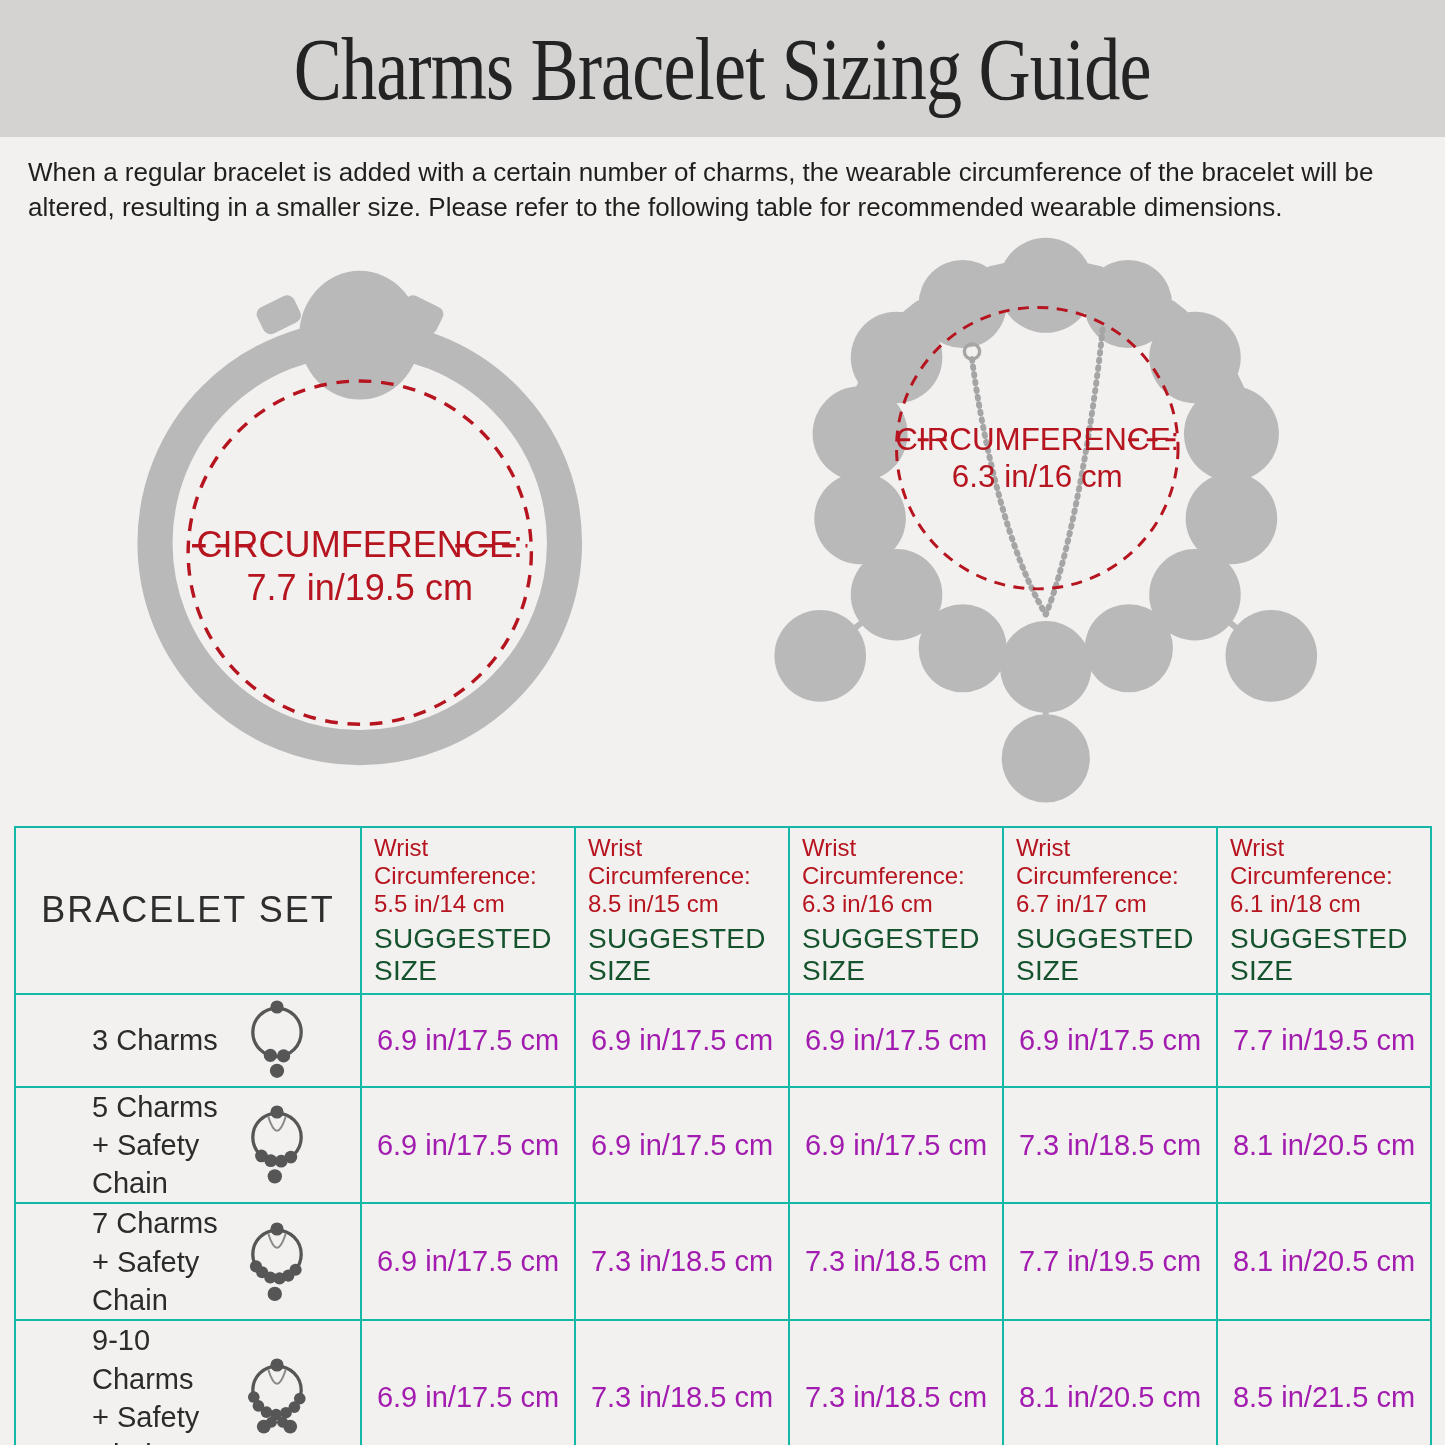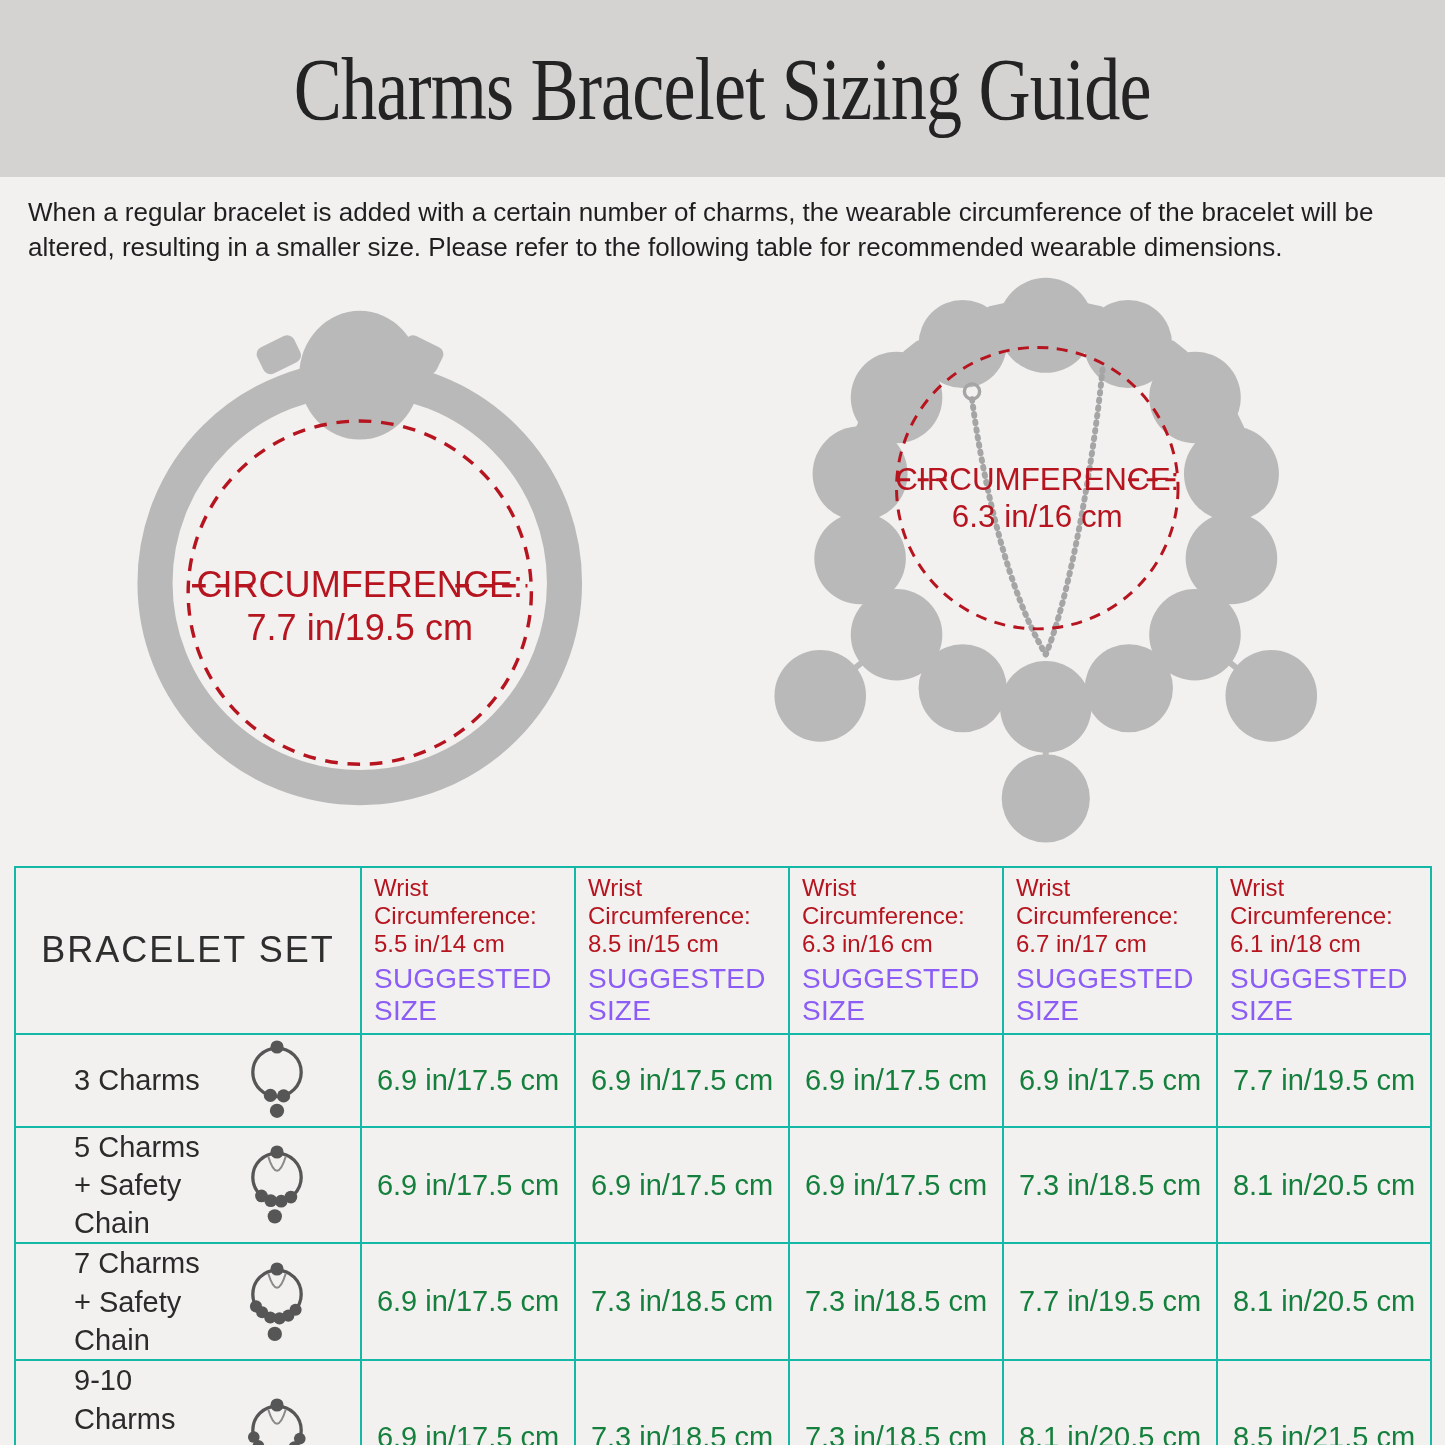--- a/index.html
+++ b/index.html
@@ -4,21 +4,21 @@
 <style>
   html,body{margin:0;padding:0;}
   body{
     width:1445px;height:1445px;overflow:hidden;
     background:#f2f1ef;
     font-family:"Liberation Sans",sans-serif;
     color:#2b2b2b;
   }
   
   .header-band{
-    height:177px;background:#d4d3d2;
+    height:137px;background:#d4d3d2;
     display:flex;align-items:center;justify-content:center;
   }
   .page-title{
     font-family:"Liberation Serif",serif;
     font-size:86px;color:#232323;font-weight:500;
     letter-spacing:-1px;white-space:nowrap;
     transform:scaleX(0.84) scaleY(1.04);
   }
   
   .intro{
@@ -47,26 +47,26 @@
     background:transparent;padding:0;
   }
   th.hdr-set{height:93px;}
   .set-header-text{
     font-size:36px;letter-spacing:2px;color:#2e2e2e;font-weight:normal;
     text-align:center;display:block;
   }
   th.hdr-col{height:93px;text-align:left;font-weight:normal;}
   .hdr-inner{padding:6px 6px 6px 12px;}
   .hdr-red{font-size:24px;line-height:1.18;color:#b6141f;}
-  .hdr-sug{font-size:28px;color:#8b5cf6;margin-top:4px;letter-spacing:0.2px;}
+  .hdr-sug{font-size:28px;color:#14532d;margin-top:4px;letter-spacing:0.2px;}
   td.set-cell{height:91px;}
   .set-flex{display:flex;align-items:center;}
-  .set-label{flex:1;padding-left:58px;font-size:29px;line-height:1.32;color:#2b2b2b;}
+  .set-label{flex:1;padding-left:76px;font-size:29px;line-height:1.32;color:#2b2b2b;}
   .row-icon{width:74px;height:88px;margin-right:46px;flex:0 0 auto;}
-  td.val-cell{height:91px;text-align:center;font-size:29px;color:#15803d;}
+  td.val-cell{height:91px;text-align:center;font-size:29px;color:#a21caf;}
 </style>
 </head>
 <body>
 
 <div class="header-band">
   <div class="page-title">Charms Bracelet Sizing Guide</div>
 </div>
 
 <div class="intro">When a regular bracelet is added with a certain number of charms, the wearable circumference of the bracelet will be altered, resulting in a smaller size. Please refer to the following table for recommended wearable dimensions.</div>
 

